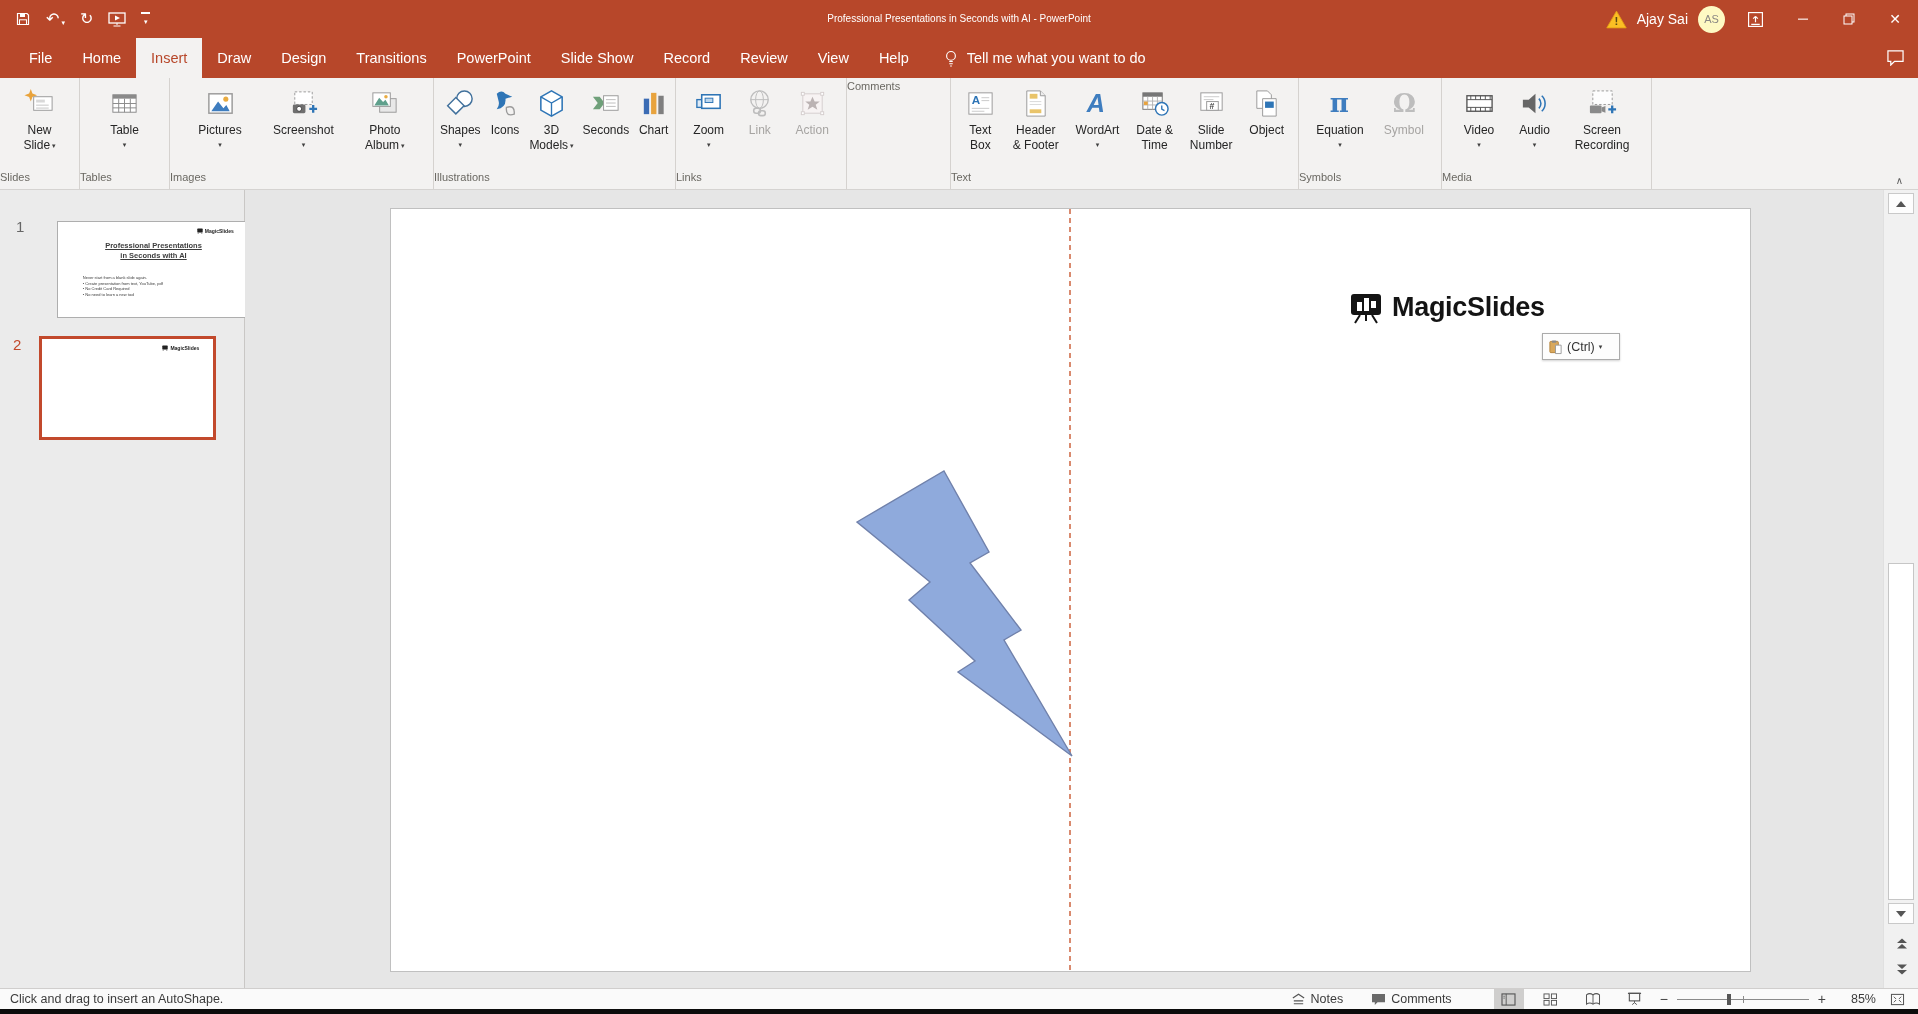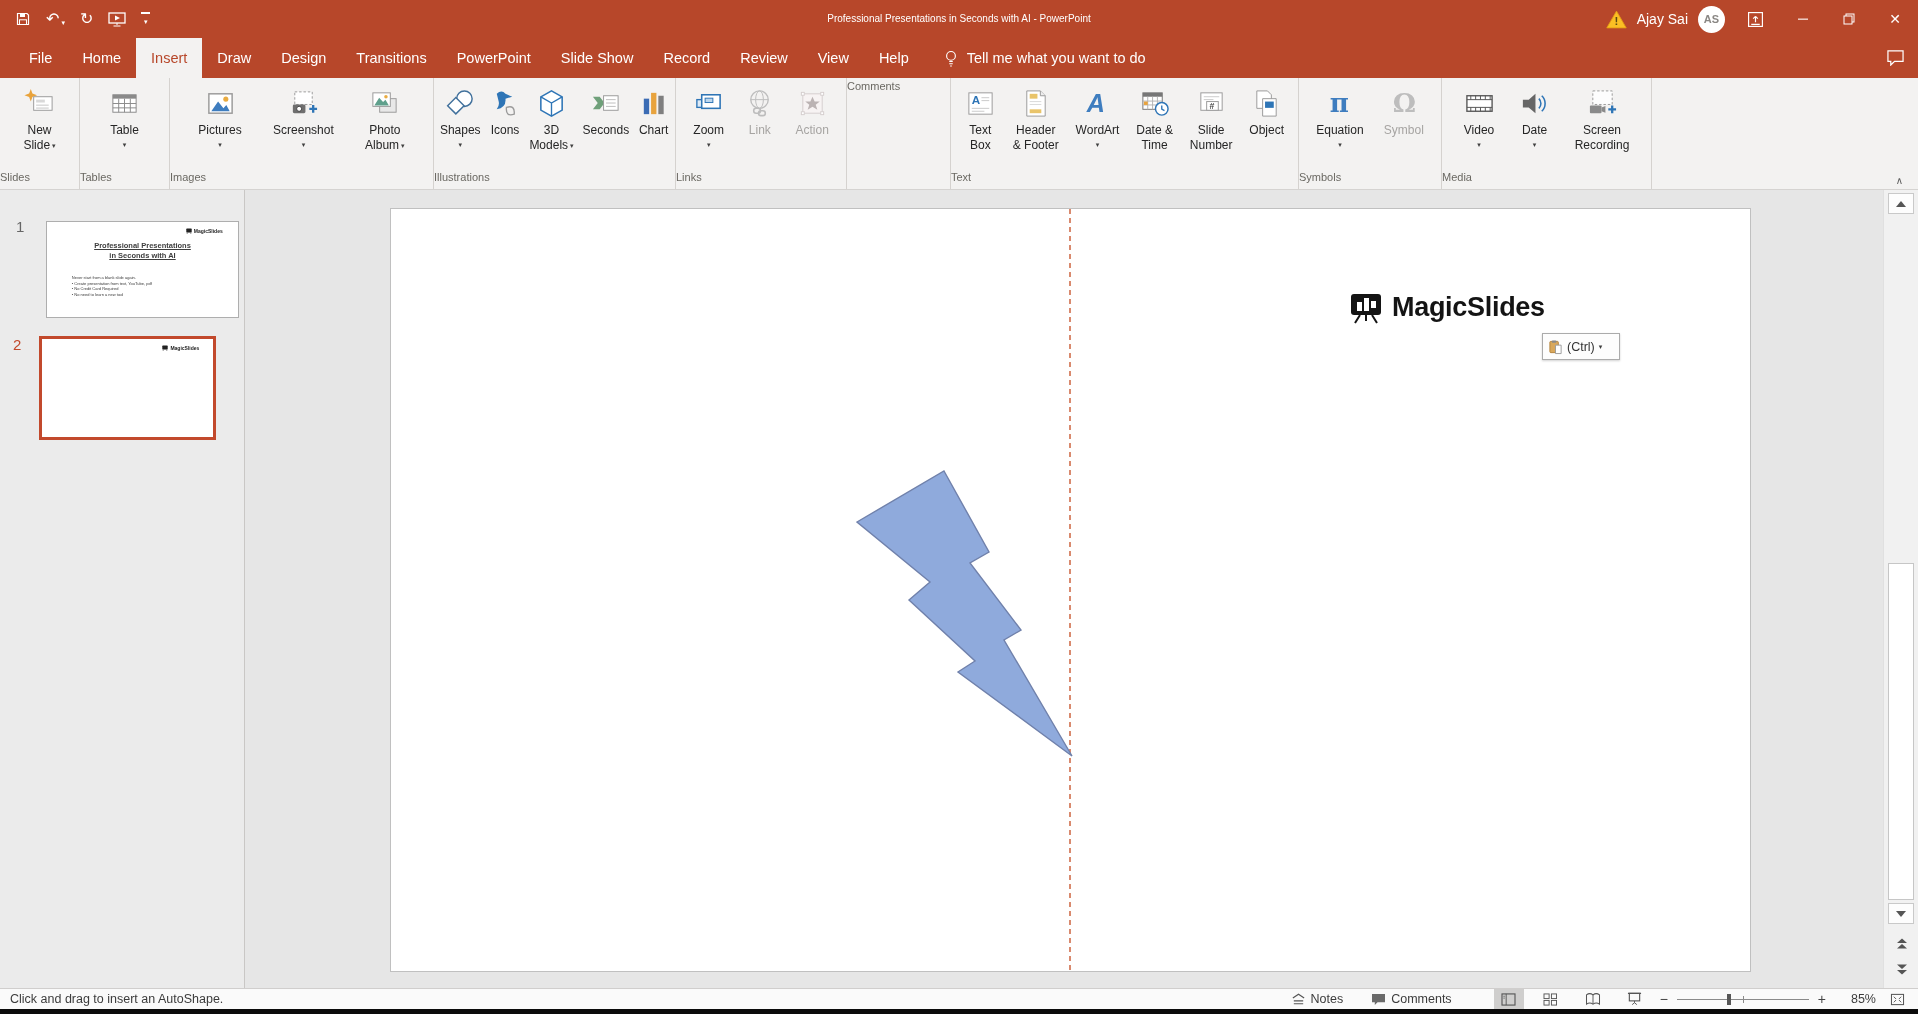--- a/index.html
+++ b/index.html
@@ -15,21 +15,21 @@
       repeating-linear-gradient(90deg, transparent 0 9px, rgba(70,15,5,.35) 9px 13px, transparent 13px 24px)}
   .qat{display:flex;align-items:center;gap:15px;padding-left:15px;z-index:2}
   .qbtn{color:#fff;font-size:16px;line-height:1;display:flex;align-items:flex-end;gap:2px;cursor:default}
   .qchev{font-size:7px;color:#fff;line-height:9px}
   .qmore{display:flex;flex-direction:column;align-items:center}
   .qmore .bar{width:9px;height:2px;background:#fff;margin-bottom:1px}
   .qmore .qchev{font-size:7px}
   .wtitle{position:absolute;left:0;right:0;top:0;height:38px;line-height:38px;text-align:center;font-size:10px;color:#fff;pointer-events:none;z-index:1}
   .tbright{margin-left:auto;display:flex;align-items:center;z-index:2}
   .uname{font-size:14px;margin:0 10px 0 10px}
-  .avatar{width:27px;height:27px;border-radius:50%;background:#ffffff;color:#8a8784;font-size:11px;font-weight:bold;display:flex;align-items:center;justify-content:center;margin-right:22px}
+  .avatar{width:27px;height:27px;border-radius:50%;background:#fef9c3;color:#8a8784;font-size:11px;font-weight:normal;display:flex;align-items:center;justify-content:center;margin-right:22px}
   .ribopts{margin-right:16px}
   .winbtn{width:46px;height:38px;display:flex;align-items:center;justify-content:center;color:#fff;font-size:14px}
   
   .tabrow{height:40px;background:#b7472a;display:flex;align-items:stretch;color:#fff;position:relative;padding-left:14px}
   .tab{padding:0 15px;line-height:40px;font-size:14.5px;white-space:nowrap;cursor:default}
   .tab.active{background:#f3f2f1;color:#b7472a}
   .tellme{display:flex;align-items:center;gap:9px;margin-left:20px;font-size:14.5px}
   .tabcomment{position:absolute;right:13px;top:11px}
   
   .ribbon{height:112px;background:#f3f2f1;border-bottom:1px solid #d5d3d1;display:flex;position:relative}
@@ -43,21 +43,21 @@
   .l2{display:flex;align-items:center;gap:2px;min-height:14px}
   .chev{font-size:7px;color:#3f3f3f;line-height:8px}
   .dis .rlbl{color:#a6a4a2}
   .collapse{position:absolute;right:15px;bottom:3px;color:#5c5c5c;font-size:10px}
   
   .content{display:flex;height:798px}
   .thumbs{width:245px;background:#ebebeb;border-right:1px solid #c9c7c5;position:relative}
   .tnum{position:absolute;font-size:15px;color:#666}
   .tnum2{color:#c2492c}
   .thumb{position:absolute;background:#fff;cursor:pointer}
-  .thumb1{left:46px;top:31px;width:193px;height:97px;border:1px solid #aeaeae}
+  .thumb1{left:57px;top:31px;width:193px;height:97px;border:1px solid #aeaeae}
   .thumb2{left:39px;top:146px;width:177px;height:104px;border:3px solid #c2492c}
   .mlogo{position:absolute;right:8%;top:6%;display:flex;align-items:center;gap:2px}
   .mlogo span{font-size:5px;font-weight:bold;color:#222}
   .t1title{position:absolute;left:4%;right:4%;top:20%;text-align:center;font-size:7.5px;font-weight:600;color:#3d3d3d;line-height:1.3}
   .t1title div{text-decoration:underline}
   .t1bullets{position:absolute;left:13%;top:56%;font-size:4px;color:#3a3a3a;line-height:1.4;text-align:left}
   .canvas{flex:1;position:relative;background:#e6e6e6}
   .slide{position:absolute;left:145px;top:18px;width:1361px;height:764px;background:#fff;border:1px solid #c0c0c0}
   .slogo{position:absolute;left:957px;top:80px;display:flex;align-items:center;gap:8px}
   .slogo span{font-size:27px;font-weight:800;color:#141414;letter-spacing:-.3px}
@@ -553,21 +553,21 @@
           </span>
       </div>
       <div class="rbtn">
         <span class="icw">
             <svg class="ic" viewBox="0 0 32 32">
               <polygon points="4,12 10,12 17,6 17,26 10,20 4,20" fill="#666"></polygon>
               <path d="M20.5 11a7 7 0 0 1 0 10M23.5 8a11 11 0 0 1 0 16" fill="none" stroke="#2E75B6" stroke-width="1.6"></path>
             </svg>
           </span>
         <span class="rlbl">
-            <span>Date</span>
+            <span>Audio</span>
             <span class="l2">
               <span class="chev">▾</span>
             </span>
           </span>
       </div>
       <div class="rbtn">
         <span class="icw">
             <svg class="ic" viewBox="0 0 32 32">
               <rect x="6" y="3" width="20" height="14" fill="#fdfdfd" stroke="#9a9a9a" stroke-dasharray="2.5,2"></rect>
               <rect x="3" y="18" width="12" height="8" rx="1" fill="#8a8a8a"></rect>

